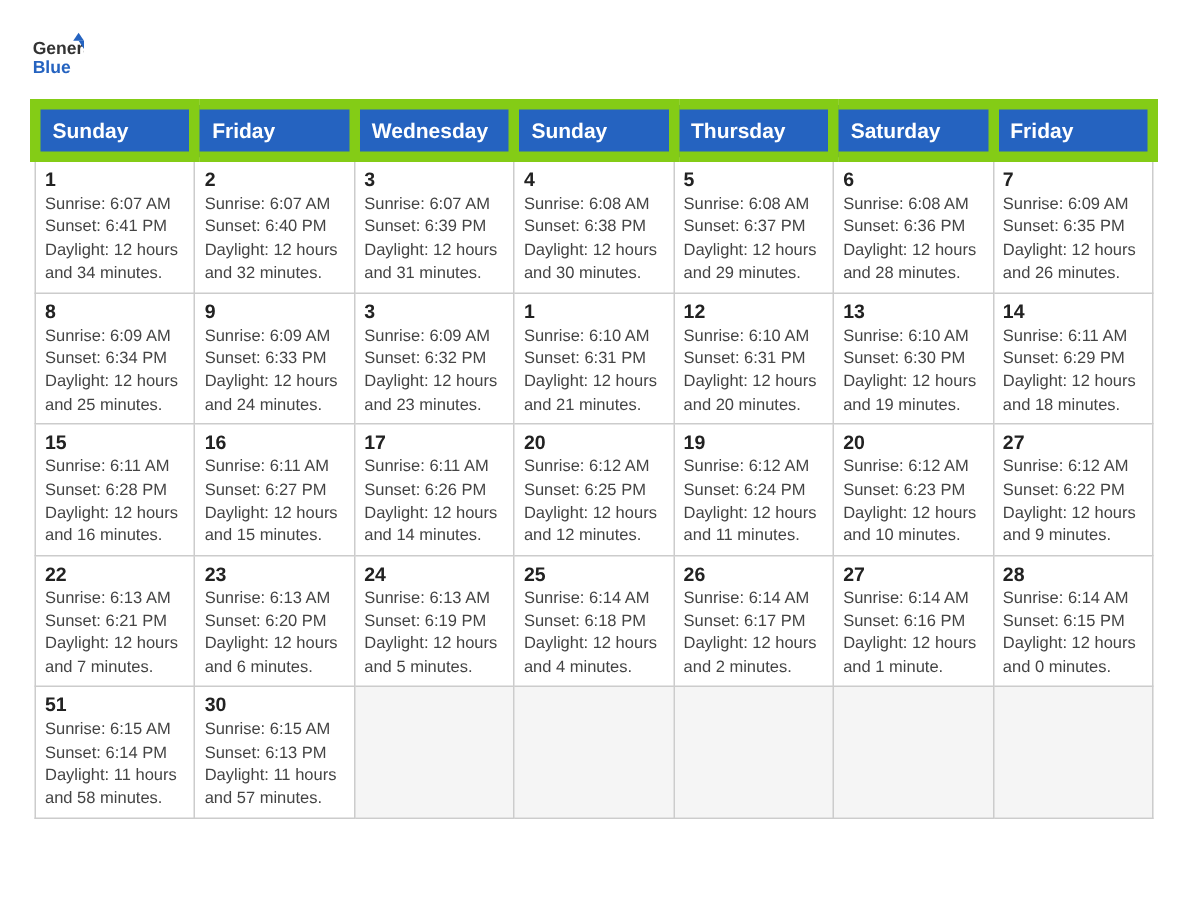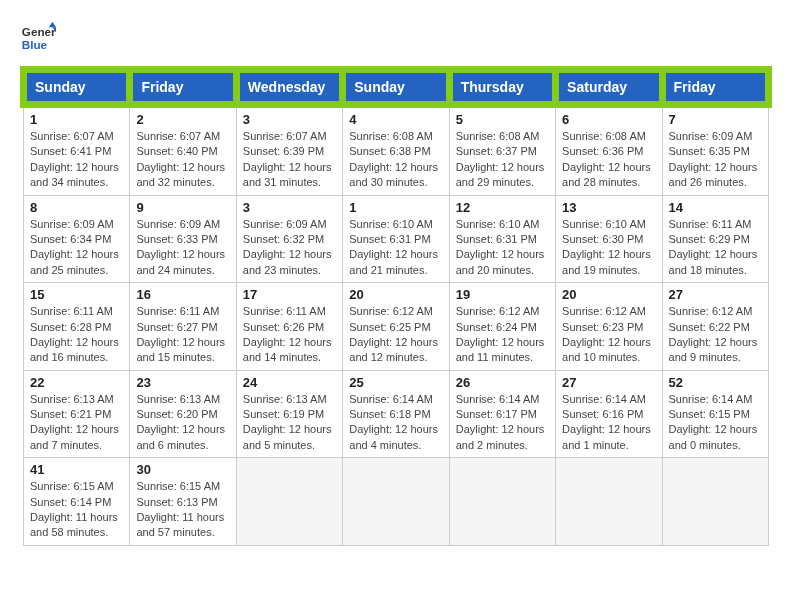--- a/index.html
+++ b/index.html
@@ -301,30 +301,30 @@
 and 2 minutes.</div>
         </td>
         <td>
           <span class="day-num">27</span>
           <div class="cell-text" style="white-space: pre-line;">Sunrise: 6:14 AM
 Sunset: 6:16 PM
 Daylight: 12 hours
 and 1 minute.</div>
         </td>
         <td>
-          <span class="day-num">52</span>
+          <span class="day-num">28</span>
           <div class="cell-text" style="white-space: pre-line;">Sunrise: 6:14 AM
 Sunset: 6:15 PM
 Daylight: 12 hours
 and 0 minutes.</div>
         </td>
       </tr>
       <tr>
         <td>
-          <span class="day-num">41</span>
+          <span class="day-num">51</span>
           <div class="cell-text" style="white-space: pre-line;">Sunrise: 6:15 AM
 Sunset: 6:14 PM
 Daylight: 11 hours
 and 58 minutes.</div>
         </td>
         <td>
           <span class="day-num">30</span>
           <div class="cell-text" style="white-space: pre-line;">Sunrise: 6:15 AM
 Sunset: 6:13 PM
 Daylight: 11 hours

